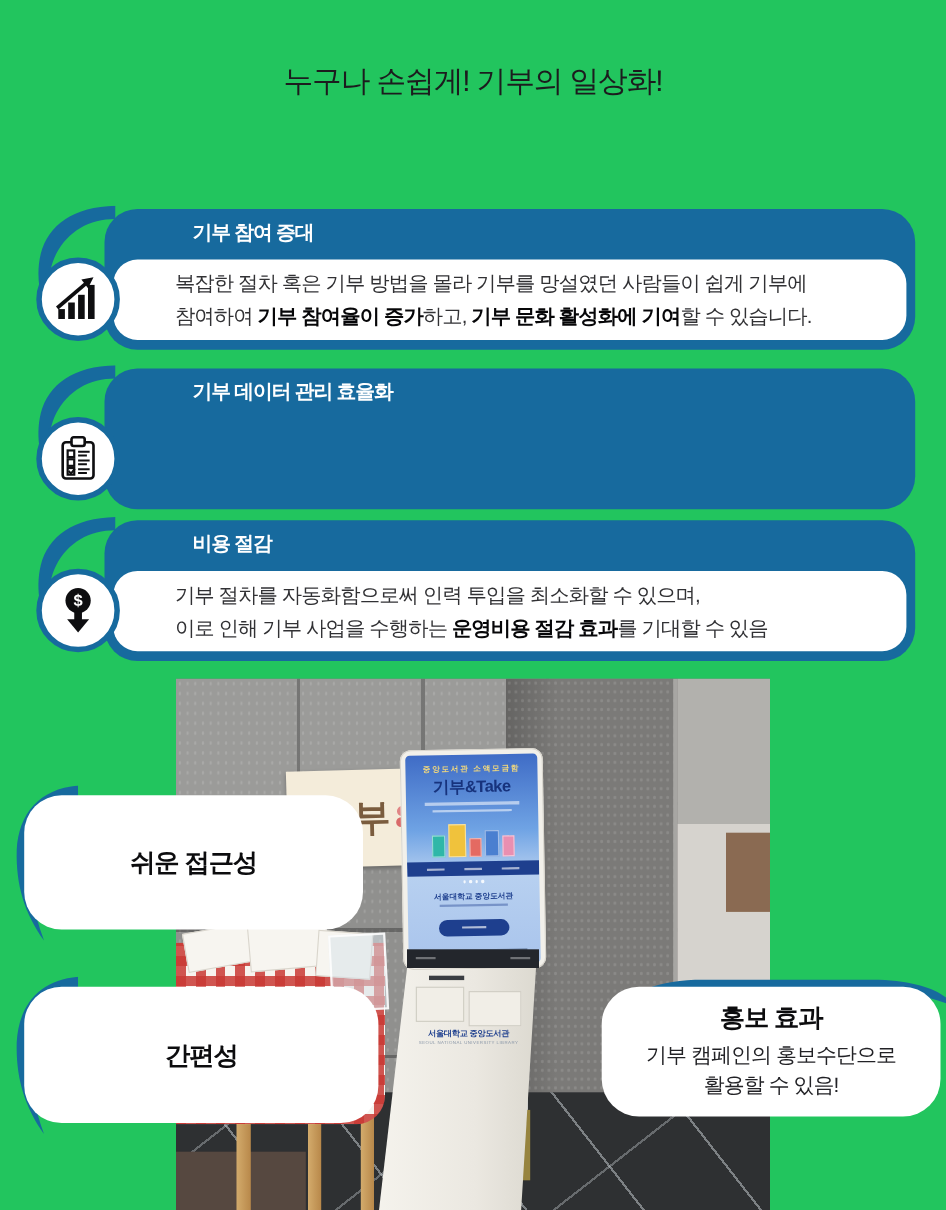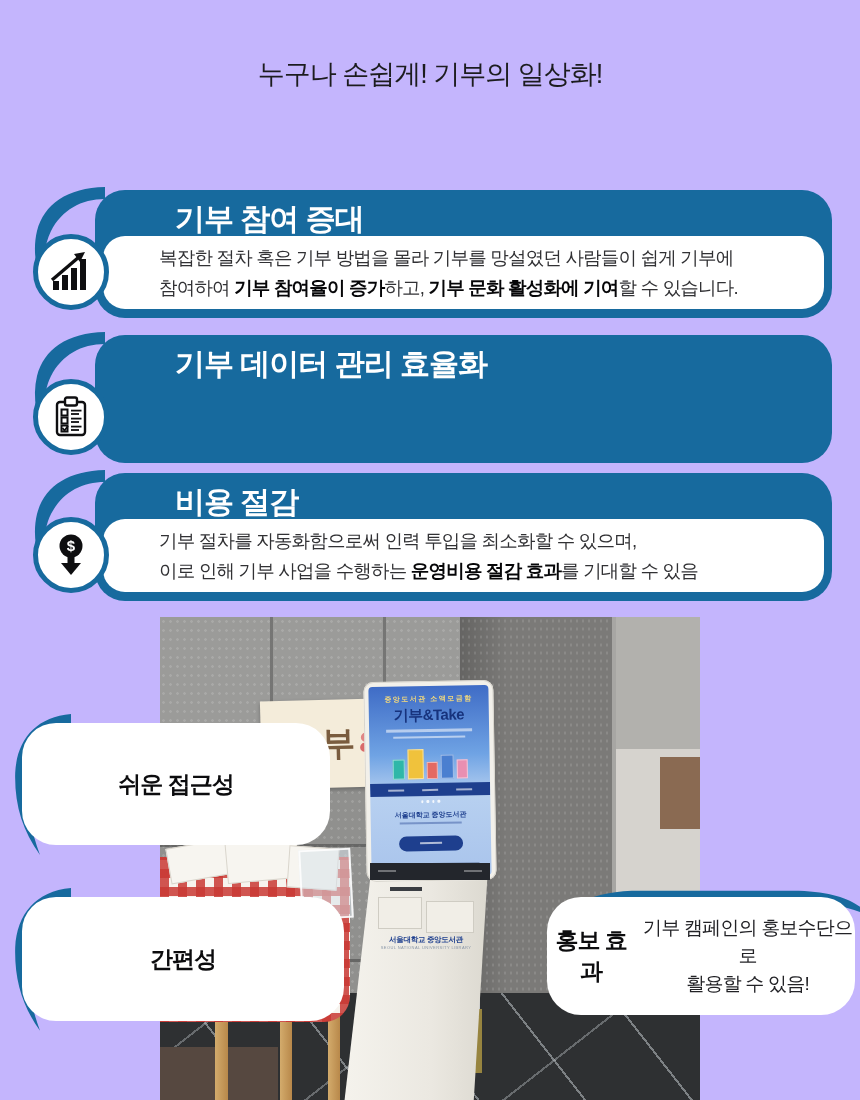--- a/index.html
+++ b/index.html
@@ -1,27 +1,27 @@
 <!DOCTYPE html>
 <html style="--accent: #176a9e; --navy: #1e3f8e;"><head>
 <meta charset="utf-8">
 <style>
   :root{ --accent:#176a9e; --navy:#1e3f8e; }
   html,body{margin:0;padding:0;background:#fff;}
-  .canvas{position:relative;width:860px;height:1100px;background:#c4b5fd;overflow:hidden;
+  .canvas{position:relative;width:860px;height:1100px;background:#22c55e;overflow:hidden;
           font-family:"Liberation Sans",sans-serif;color:#111;}
   
   .hdr-sub{position:absolute;top:56px;left:0;right:0;text-align:center;
            font-size:27px;font-weight:500;color:#1c1c1e;letter-spacing:-1px;}
   .hdr-main{position:absolute;top:90px;left:0;right:0;text-align:center;
             font-size:38px;font-weight:800;color:#000;letter-spacing:-1.5px;}
   
   .banner{position:absolute;left:95px;width:737px;height:128px;background:var(--accent);
           border-radius:30px;}
-  .banner .bn-hdr{position:absolute;top:9px;left:80px;margin:0;font-size:30px;font-weight:800;
+  .banner .bn-hdr{position:absolute;top:9px;left:80px;margin:0;font-size:18px;font-weight:800;
                   color:#fff;letter-spacing:-1px;}
   .banner .bn-inner{position:absolute;left:8px;right:8px;top:46px;bottom:9px;background:#fff;
                     border-radius:22px;display:flex;align-items:center;overflow:hidden;}
   .banner .bn-body{margin:0;padding:0 10px 0 56px;font-size:18.5px;line-height:30px;
                    color:#313134;letter-spacing:-0.8px;}
   .banner .bn-body b{font-weight:800;color:#060608;}
   .swoosh{position:absolute;left:-66px;top:-3px;width:76px;height:116px;}
   .swoosh path{fill:var(--accent);}
   .icon-circle{position:absolute;left:-62px;top:44px;width:76px;height:76px;background:#fff;
                border:5px solid var(--accent);border-radius:50%;box-sizing:border-box;
@@ -103,21 +103,21 @@
   .scr-dots i{width:2.5px;height:2.5px;border-radius:50%;background:rgba(255,255,255,.85);}
   .scr-logo{margin-top:7px;font-size:7px;font-weight:800;color:var(--navy);}
   .scr-logo-sub{width:62px;height:2px;background:rgba(30,63,142,.4);margin:2px auto 0;}
   .scr-btn{width:64px;height:15px;border-radius:8px;background:var(--navy);margin:12px auto 0;
            display:flex;align-items:center;justify-content:center;}
   .scr-btn i{width:22px;height:2.5px;background:rgba(255,255,255,.65);}
   .scr-foot{width:80%;height:2px;background:rgba(40,60,90,.45);margin:12px auto 0;}
   
   .bubble{position:absolute;z-index:6;}
   .bubble-inner{position:absolute;left:0;top:0;right:0;bottom:0;background:#fff;border-radius:34px;
-     display:flex;align-items:center;justify-content:center;gap:5px;text-align:center;}
+     display:flex;flex-direction:column;align-items:center;justify-content:center;gap:5px;text-align:center;}
   .bubble-title{font-size:23px;font-weight:800;color:#0c0c0e;letter-spacing:-1px;}
   .bubble-body{font-size:19px;line-height:28px;color:#222226;letter-spacing:-0.8px;}
   .cres{position:absolute;}
   .cres path{fill:var(--accent);}
   .cres-left{left:-13px;top:-9px;width:62px;height:calc(100% + 22px);}
   .cres-top{left:-6px;top:-10px;width:calc(100% + 22px);height:52px;}
 </style>
 </head>
 <body>
 

